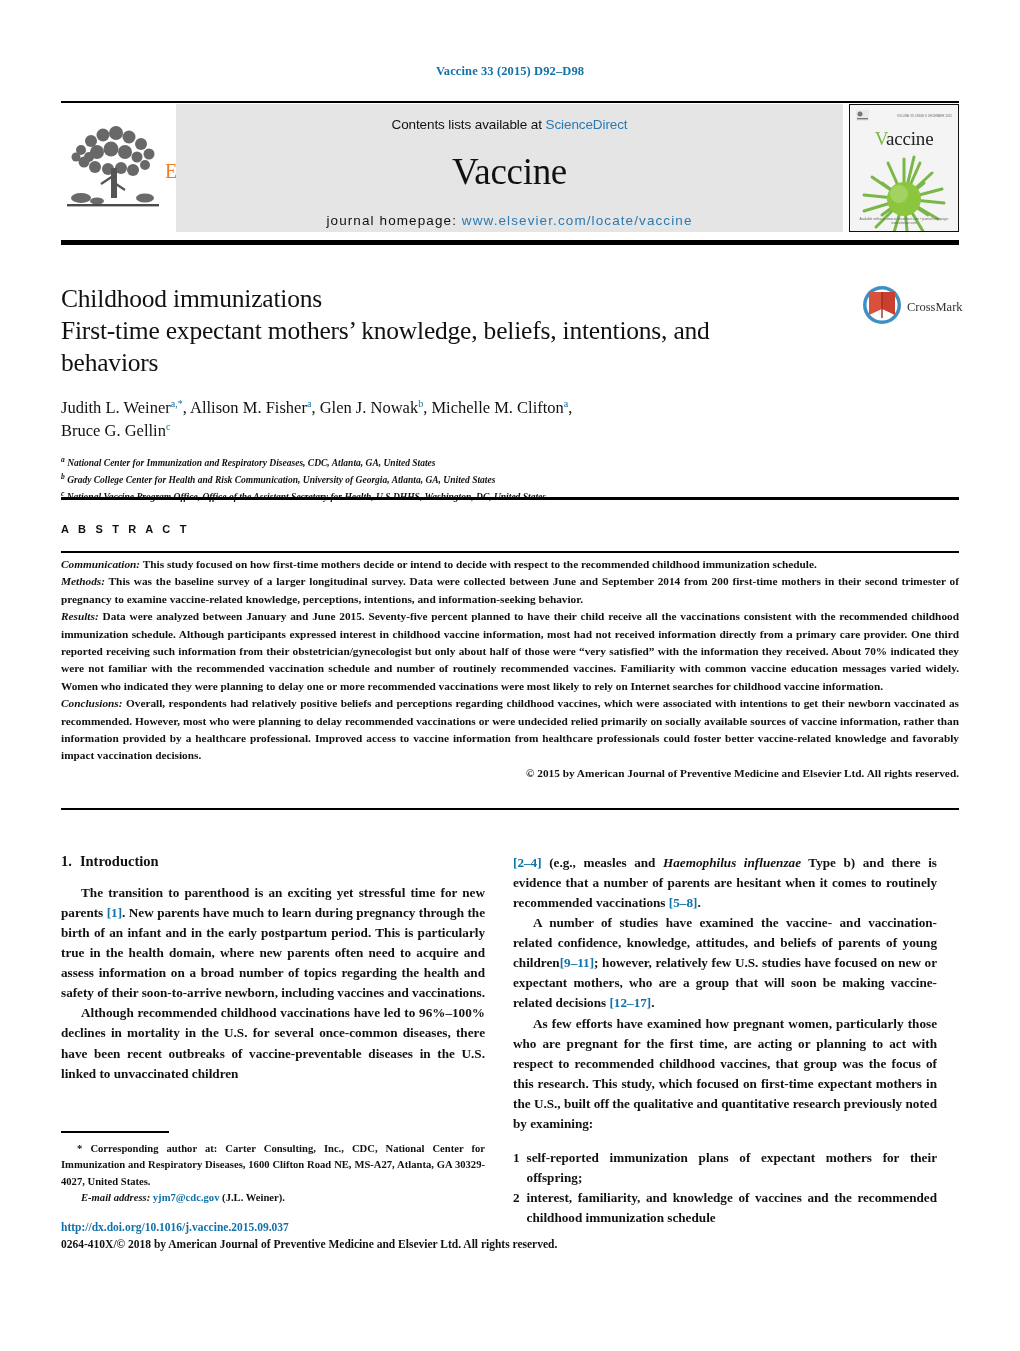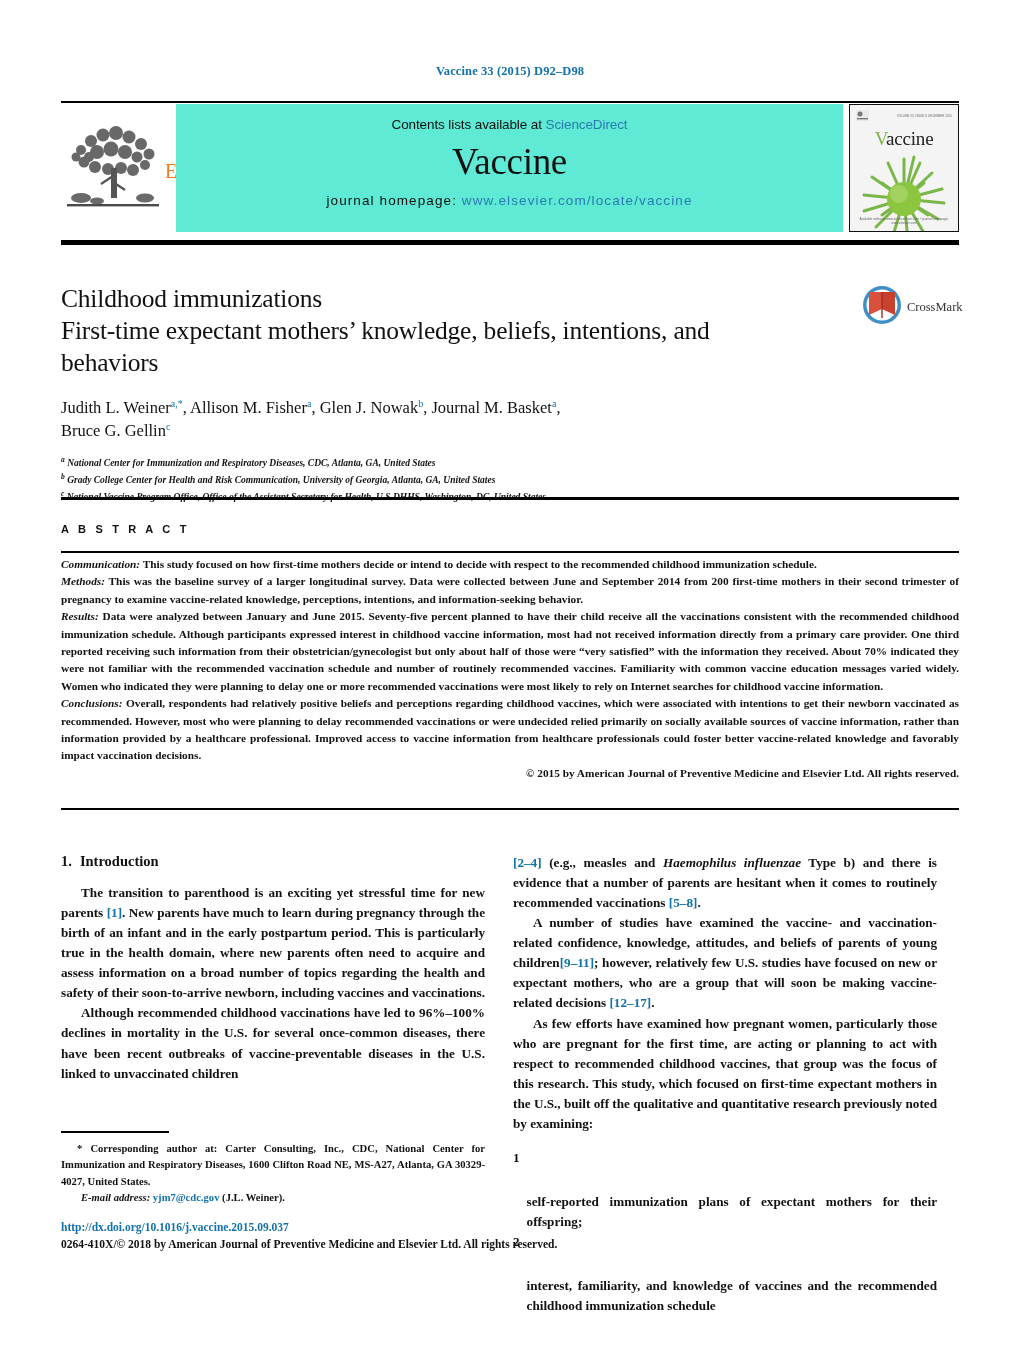--- a/index.html
+++ b/index.html
@@ -69,28 +69,28 @@
   .elsevier-word {
     font-family: "Liberation Serif", serif;
     font-size: 20px;
     letter-spacing: 0.6px;
     color: #ef7d22;
     line-height: 1;
     margin-top: 1px;
   }
   .masthead-center {
     flex: 1 1 auto;
-    background: #5eead4;
+    background: #e5e5e5;
     margin-right: 6px;
     position: relative;
     display: flex;
     flex-direction: column;
     align-items: center;
     justify-content: space-between;
-    padding: 13px 0 24px 0;
+    padding: 13px 0 4px 0;
     box-sizing: border-box;
   }
   .contents-line {
     font-family: "Liberation Sans", sans-serif;
     font-size: 13.5px;
     color: #111;
     letter-spacing: -0.1px;
   }
   .contents-line .sd-link { color: #2a7ab0; }
   .journal-name {
@@ -265,21 +265,21 @@
     color: #111;
     margin-top: 14px;
     font-weight: bold;
   }
   .numlist .li {
     display: flex;
     gap: 7px;
     margin-bottom: 0px;
   }
   .numlist .li .n { flex: 0 0 auto; }
-  .numlist .li .t { flex: 1 1 auto; text-align: justify; margin-top: 44px; }
+  .numlist .li .t { flex: 1 1 auto; text-align: justify; }
 
   
   .footnote-rule {
     position: absolute;
     left: 61px;
     top: 1131px;
     width: 108px;
     height: 1.6px;
     background: #000;
   }
@@ -420,21 +420,21 @@
   <div class="rule-heavy" style="left:61px; top:240px; width:898px; height:5px;"></div>
 
   <div class="title-block">
     <h1 class="article-title">
       <span>Childhood immunizations</span><br>
       <span>First-time expectant mothers’ knowledge, beliefs, intentions, and</span><br>
       <span>behaviors</span>
     </h1>
 
     <div class="authors">
-      <span><span>Judith L. Weiner</span><sup>a,*</sup><span>, </span></span><span><span>Allison M. Fisher</span><sup>a</sup><span>, </span></span><span><span>Glen J. Nowak</span><sup>b</sup><span>, </span></span><span><span>Journal M. Basket</span><sup>a</sup><span>, </span></span><br><span><span>Bruce G. Gellin</span><sup>c</sup></span>
+      <span><span>Judith L. Weiner</span><sup>a,*</sup><span>, </span></span><span><span>Allison M. Fisher</span><sup>a</sup><span>, </span></span><span><span>Glen J. Nowak</span><sup>b</sup><span>, </span></span><span><span>Michelle M. Clifton</span><sup>a</sup><span>, </span></span><br><span><span>Bruce G. Gellin</span><sup>c</sup></span>
     </div>
 
     <div class="affiliations">
       <div><sup>a</sup> <span>National Center for Immunization and Respiratory Diseases, CDC, Atlanta, GA, United States</span></div>
       <div><sup>b</sup> <span>Grady College Center for Health and Risk Communication, University of Georgia, Atlanta, GA, United States</span></div>
       <div><sup>c</sup> <span>National Vaccine Program Office, Office of the Assistant Secretary for Health, U.S DHHS, Washington, DC, United States</span></div>
     </div>
   </div>
 
   <div class="crossmark">

